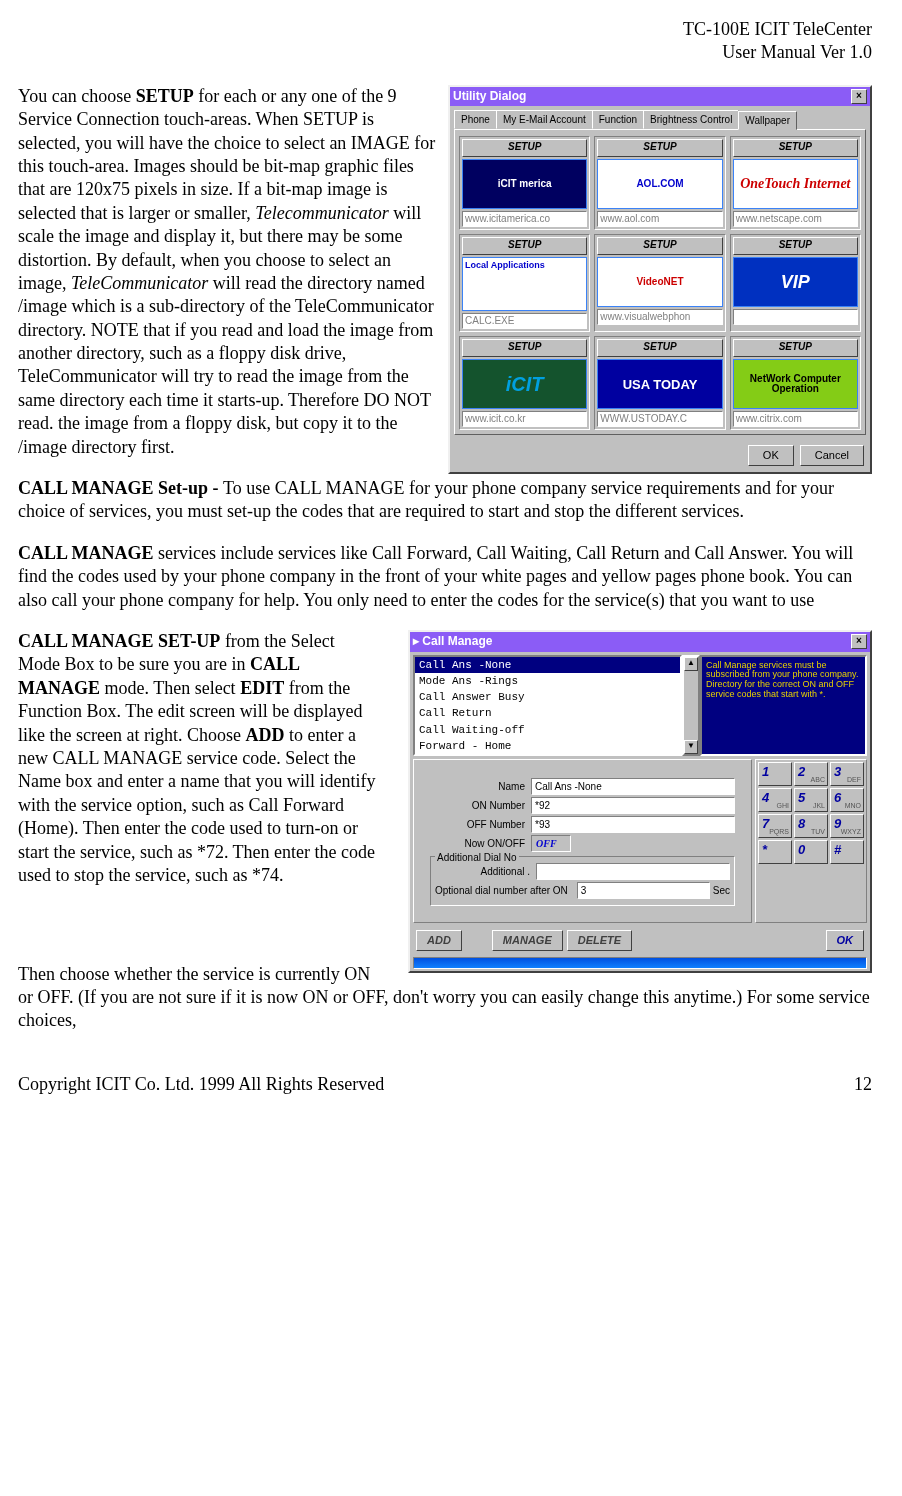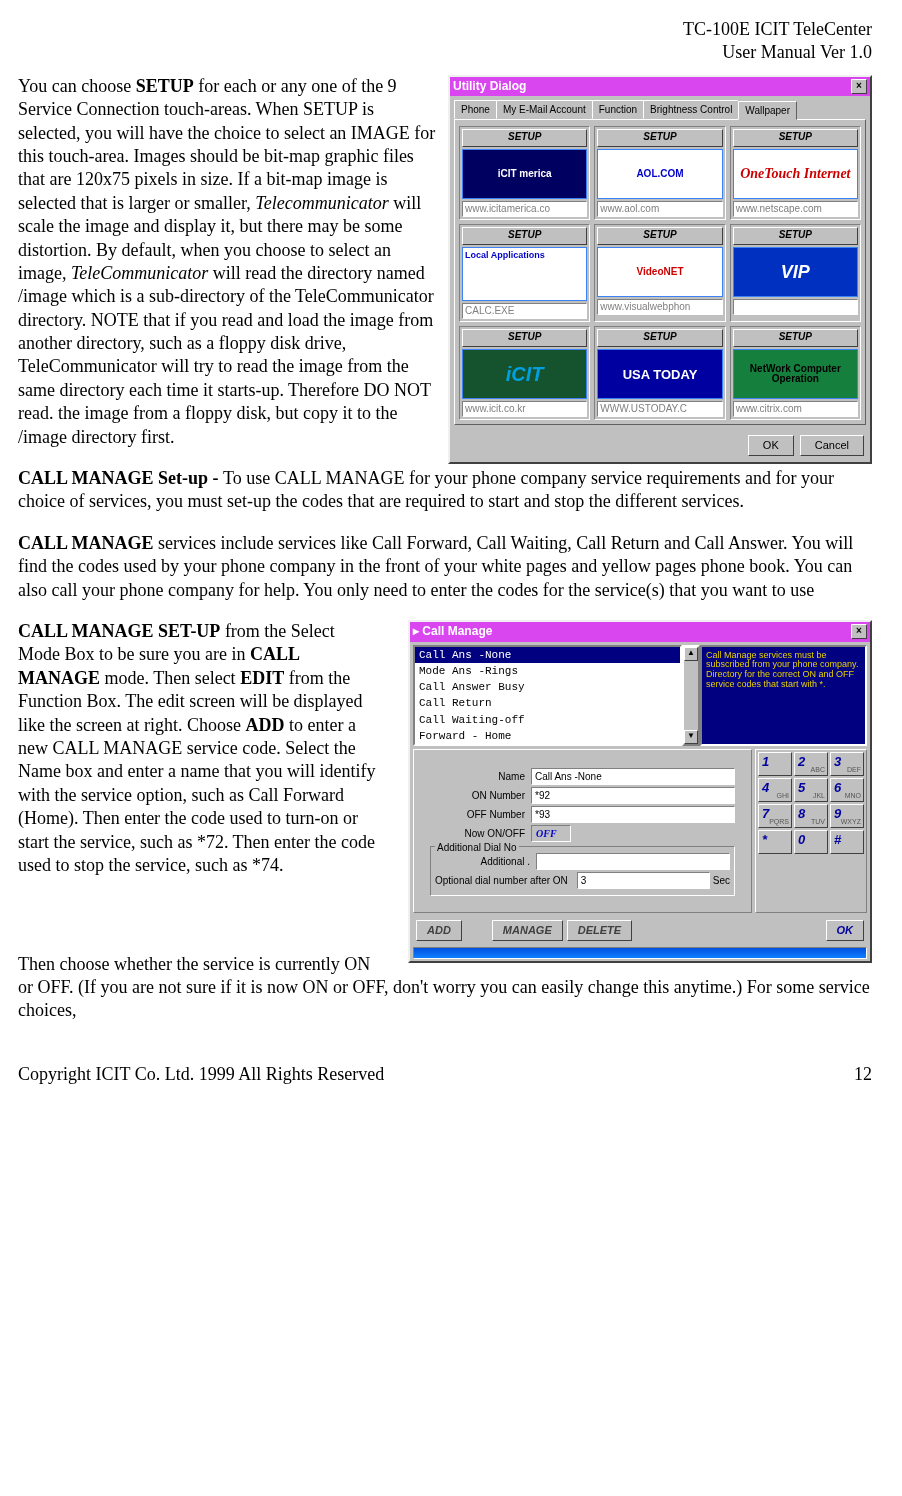--- a/index.html
+++ b/index.html
@@ -5,29 +5,29 @@
   body {
     font-family: "Times New Roman", Times, serif;
     font-size: 18px;
     line-height: 1.3;
     margin: 0;
     padding: 18px 30px 30px 18px;
     width: 854px;
     background: #fff;
     color: #000;
   }
-  .header { text-align: right; margin-bottom: 10px; }
+  .header { text-align: right; margin-bottom: 20px; }
   .para { margin: 0 0 18px 0; }
   .clearfix::after { content:""; display:table; clear:both; }
   .float-right { float: right; margin-left: 10px; }
   .footer { display:flex; justify-content:space-between; margin-top: 40px; }
 
   
   .win { background:#c0c0c0; border:2px solid; border-color:#f0f0f0 #404040 #404040 #f0f0f0; font-family:Arial,Helvetica,sans-serif; font-size:10px; }
-  .title-bar { background:#d946ef; color:#fff; display:flex; align-items:center; justify-content:space-between; padding:2px 3px; font-size:12px; font-weight:bold; }
+  .title-bar { background:#8b5cf6; color:#fff; display:flex; align-items:center; justify-content:space-between; padding:2px 3px; font-size:12px; font-weight:bold; }
   .close-btn { width:14px; height:13px; background:#c0c0c0; border:1px solid; border-color:#fff #404040 #404040 #fff; font-size:10px; line-height:11px; text-align:center; color:#000; font-weight:bold; }
   .tab-row { display:flex; padding:4px 4px 0 4px; }
   .tab { background:#c0c0c0; border:1px solid; border-color:#fff #606060 transparent #fff; padding:2px 6px; font-size:10px; margin-right:-1px; white-space:nowrap; }
   .tab.active { background:#c0c0c0; border-bottom-color:#c0c0c0; position:relative; top:1px; }
   .panel { margin:0 4px 4px 4px; padding:6px 4px 4px 4px; border:1px solid; border-color:#fff #606060 #606060 #fff; }
   .grid3 { display:grid; grid-template-columns: 1fr 1fr 1fr; gap:4px; }
   .cell { border:1px solid; border-color:#808080 #fff #fff #808080; padding:2px; display:flex; flex-direction:column; gap:2px; }
   .setup-btn { background:#c0c0c0; border:1px solid; border-color:#fff #404040 #404040 #fff; text-align:center; font-size:10px; font-style:italic; font-weight:bold; padding:1px 0; height:14px; line-height:12px; color:#000; }
   .thumb { height:48px; border:1px solid #3b82f6; display:flex; align-items:center; justify-content:center; font-weight:bold; font-size:11px; color:#fff; }
   .thumb-text { font-size:10px; text-align:center; line-height:1; }
@@ -37,21 +37,21 @@
 
   
   .t-icit { background:#000060; }
   .t-aol { background:#fff; color:#000; }
   .t-onetouch { background:#fff; }
   .t-la { background:#fff; color:#00c; font-family:Arial; font-size:9px; text-align:left; justify-content:flex-start; align-items:flex-start; padding:2px; }
   .t-vnet { background:#fff; color:#c00; }
   .t-vip { background:#0030c0; }
   .t-icitkr { background:#14532d; }
   .t-usa { background:#0000a0; }
-  .t-nwc { background:#15803d; color:#000; font-size:9px; flex-direction:column; }
+  .t-nwc { background:#84cc16; color:#000; font-size:9px; flex-direction:column; }
 
   
   .cm { width:460px;margin-left:28px; }
   .cm .list-area { display:flex; margin:3px; }
   .cm .list { flex:1; background:#fff; border:2px solid; border-color:#808080 #fff #fff #808080; padding:0; font-family:"Courier New",monospace; font-size:11px; }
   .cm .list .sel { background:#000080; color:#fff; padding:1px 4px; }
   .cm .list .li { padding:1px 4px; }
   .cm .scroll { width:14px; background:#c0c0c0; border:2px solid; border-color:#fff #808080 #808080 #fff; display:flex; flex-direction:column; justify-content:space-between; }
   .cm .scroll .arr { height:12px; background:#c0c0c0; border:1px solid; border-color:#fff #404040 #404040 #fff; font-size:8px; text-align:center; line-height:10px; }
   .cm .side-help { width:155px; background:#000080; color:#e6d000; font-size:9px; padding:4px; line-height:1.1; border:2px solid; border-color:#808080 #fff #fff #808080; }

